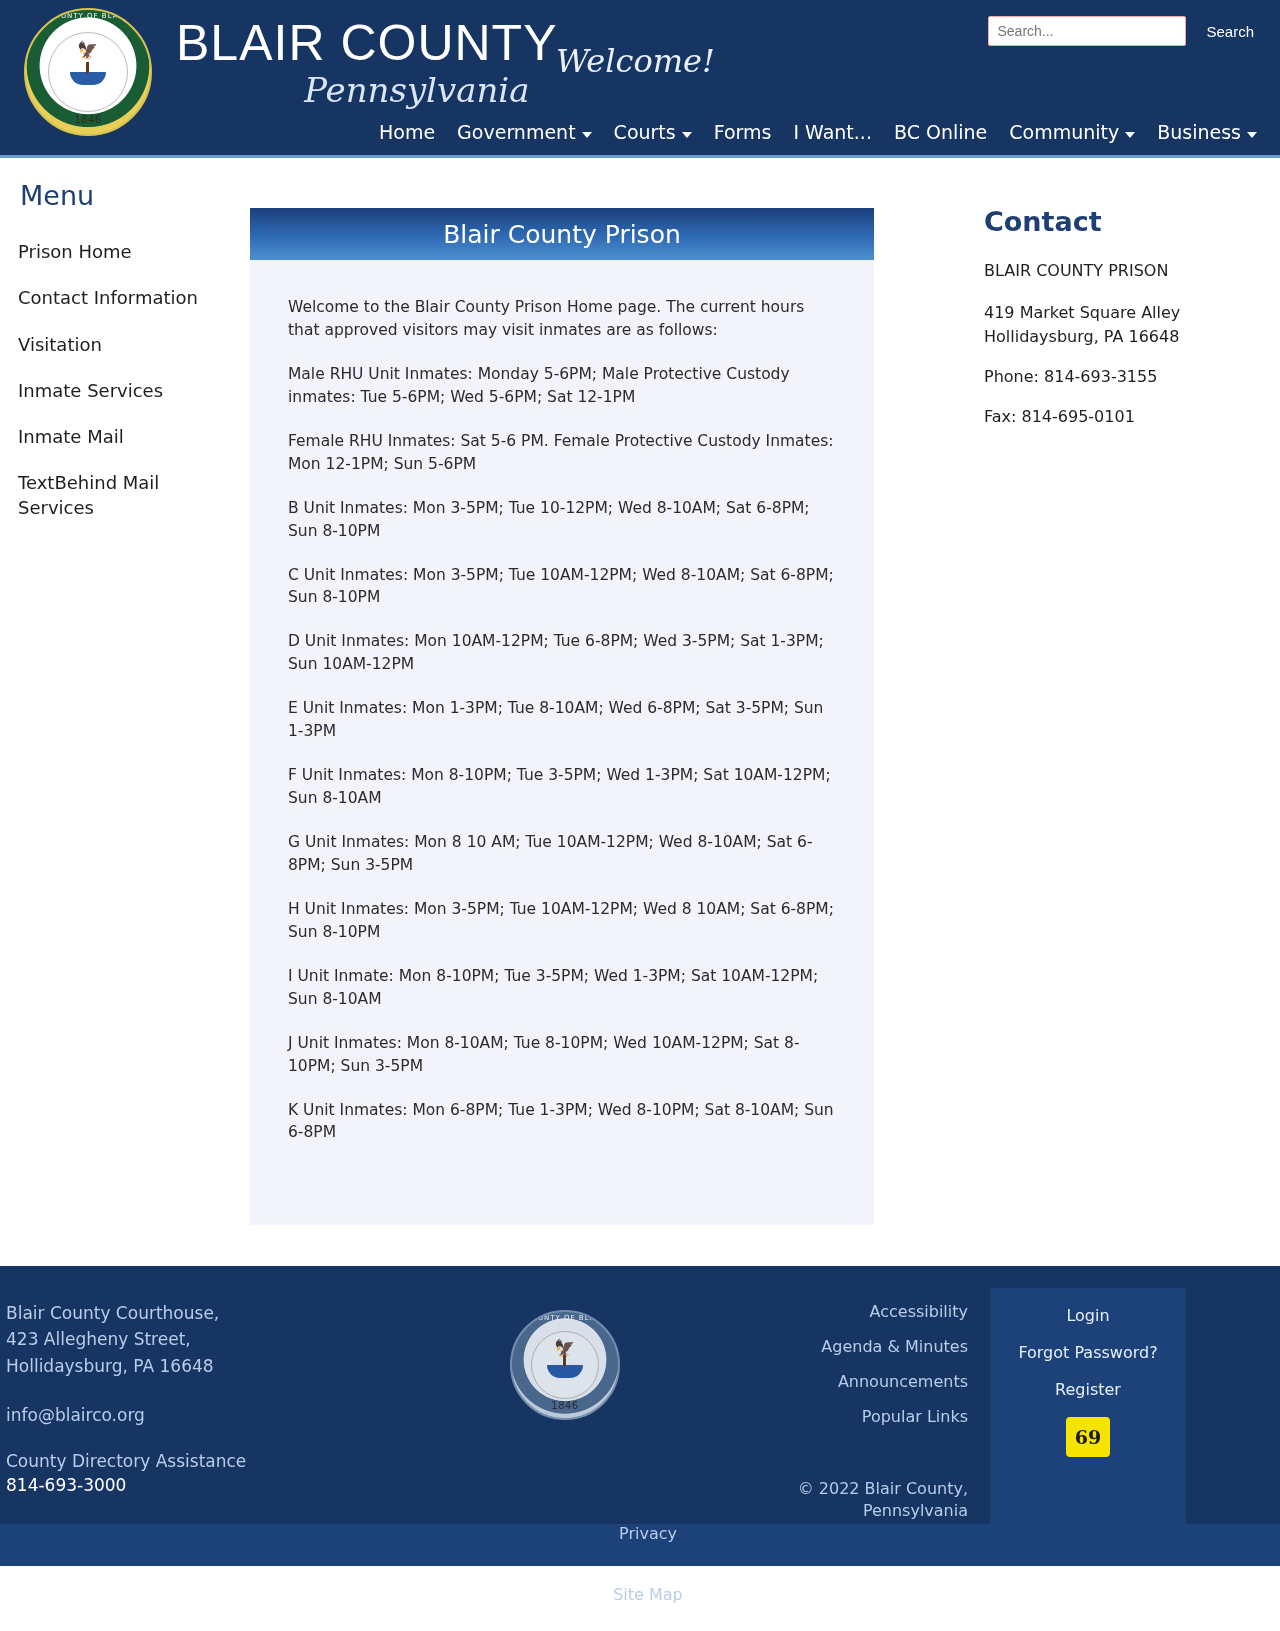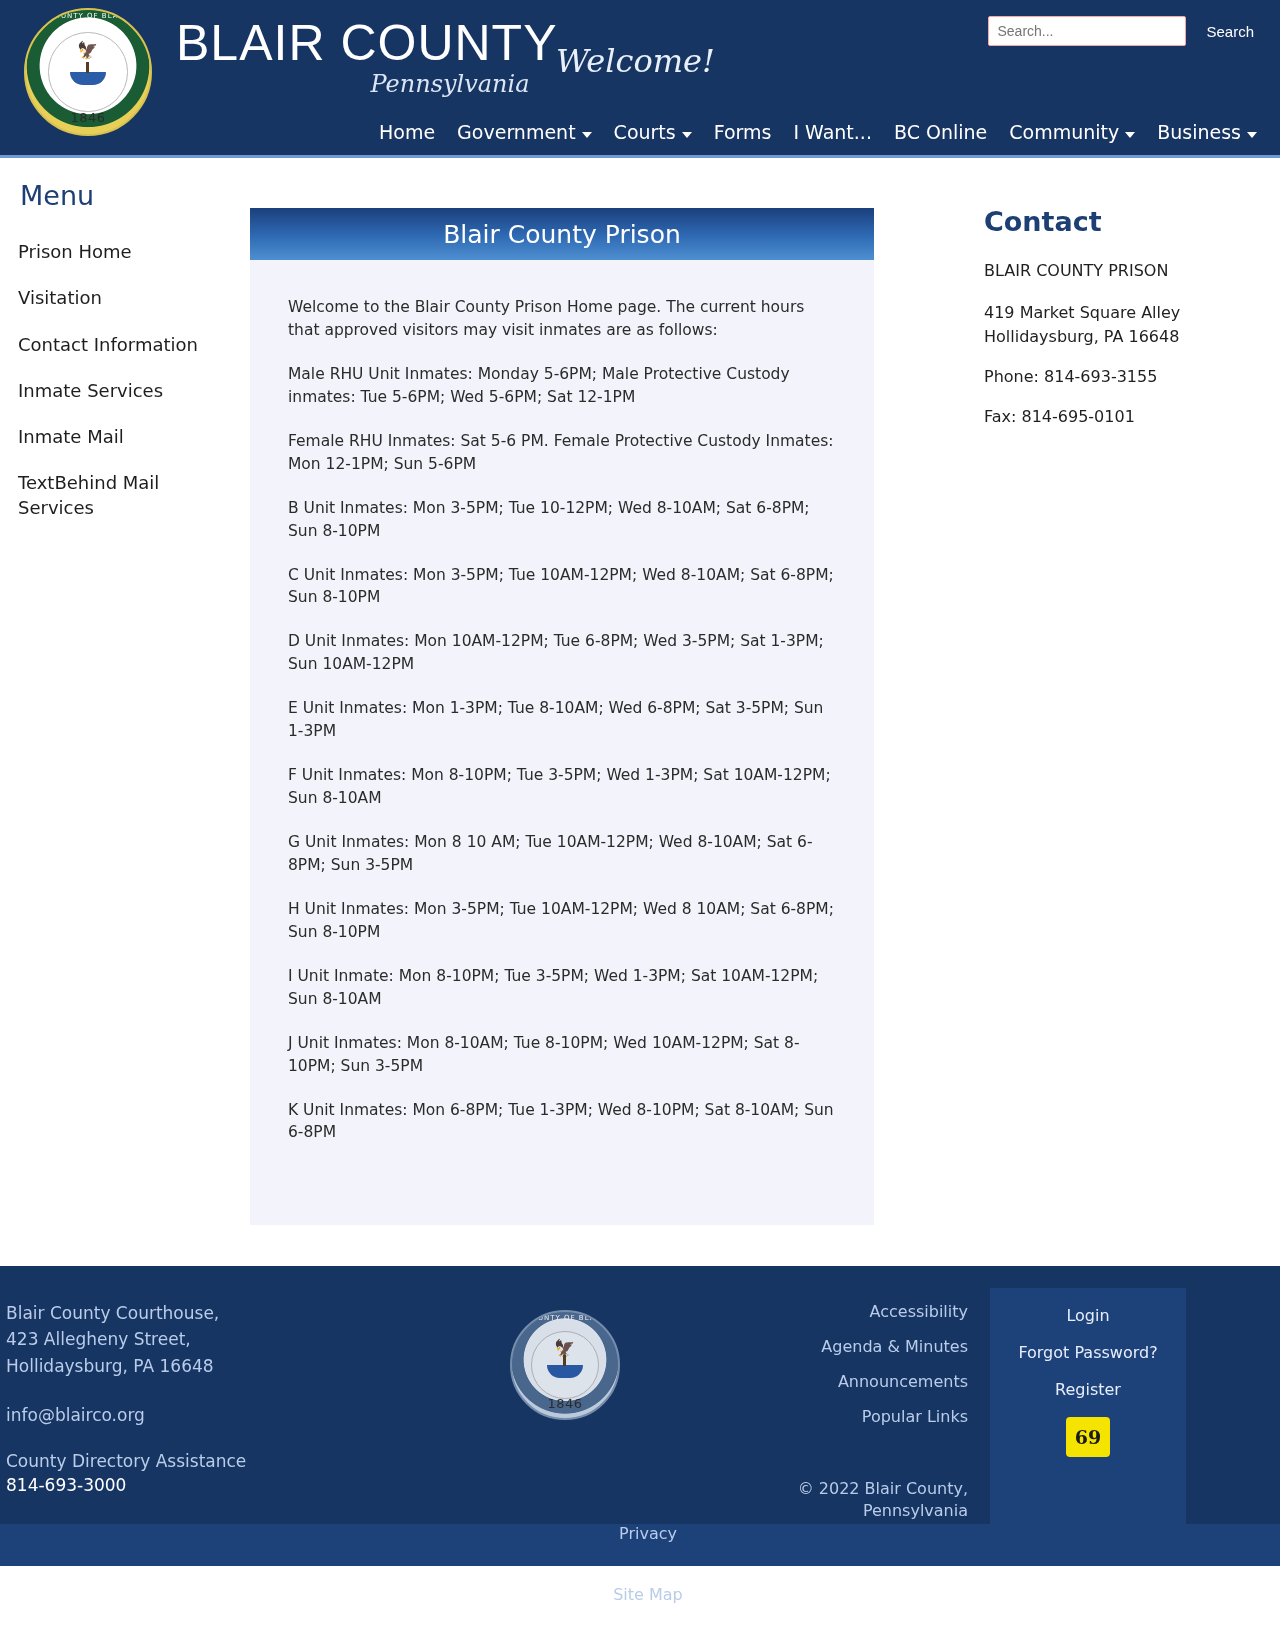--- a/index.html
+++ b/index.html
@@ -50,41 +50,41 @@
     background: #2a5ca8;
     border-radius: 0 0 14px 14px;
   }
   .seal-boat:before {
     content: ""; position: absolute; left: 16px; top: -10px;
     width: 3px; height: 11px; background: #5b3a1e;
   }
   .seal-year {
     position: absolute; left: 50%; bottom: 7%;
     transform: translateX(-50%);
-    font-size: 13px; color: #2b2b2b; letter-spacing: .5px;
+    font-size: 10px; color: #2b2b2b; letter-spacing: .5px;
   }
   .seal-ring-text {
     position: absolute; left: 0; top: 2px; width: 100%;
     text-align: center; font-size: 7px; color: #ffffff; letter-spacing: 1px;
   }
 
   .title-block {
     position: absolute;
     left: 176px; top: 18px;
   }
   .title-main {
     font-size: 50px;
     color: #ffffff;
     letter-spacing: 1px;
     line-height: 1;
     font-family: "Liberation Sans", sans-serif;
     font-weight: 400;
   }
   .title-sub {
-    font-size: 24px;
+    font-size: 34px;
     color: #dbe6f5;
     font-family: "DejaVu Serif", serif;
     font-style: italic;
     text-align: right;
     margin-top: 2px;
     padding-right: 28px;
   }
   .welcome {
     position: absolute;
     left: 556px; top: 22px;
@@ -386,22 +386,22 @@
       <span class="caret"></span>
     </div>
   </div>
 </div>
 
 <div class="page">
 
   <div class="sidebar">
     <div class="menu-title">Menu</div>
     <a class="menu-link" href="#">Prison Home</a>
+    <a class="menu-link" href="#">Contact Information</a>
     <a class="menu-link" href="#">Visitation</a>
-    <a class="menu-link" href="#">Contact Information</a>
     <a class="menu-link" href="#">Inmate Services</a>
     <a class="menu-link" href="#">Inmate Mail</a>
     <a class="menu-link" href="#">TextBehind Mail Services</a>
   </div>
 
   <div class="content">
     <div class="panel">
       <div class="panel-head">Blair County Prison</div>
       <div class="panel-body">
         <p class="para">Welcome to the Blair County Prison Home page.  The current hours that approved visitors may visit inmates are as follows:</p>

